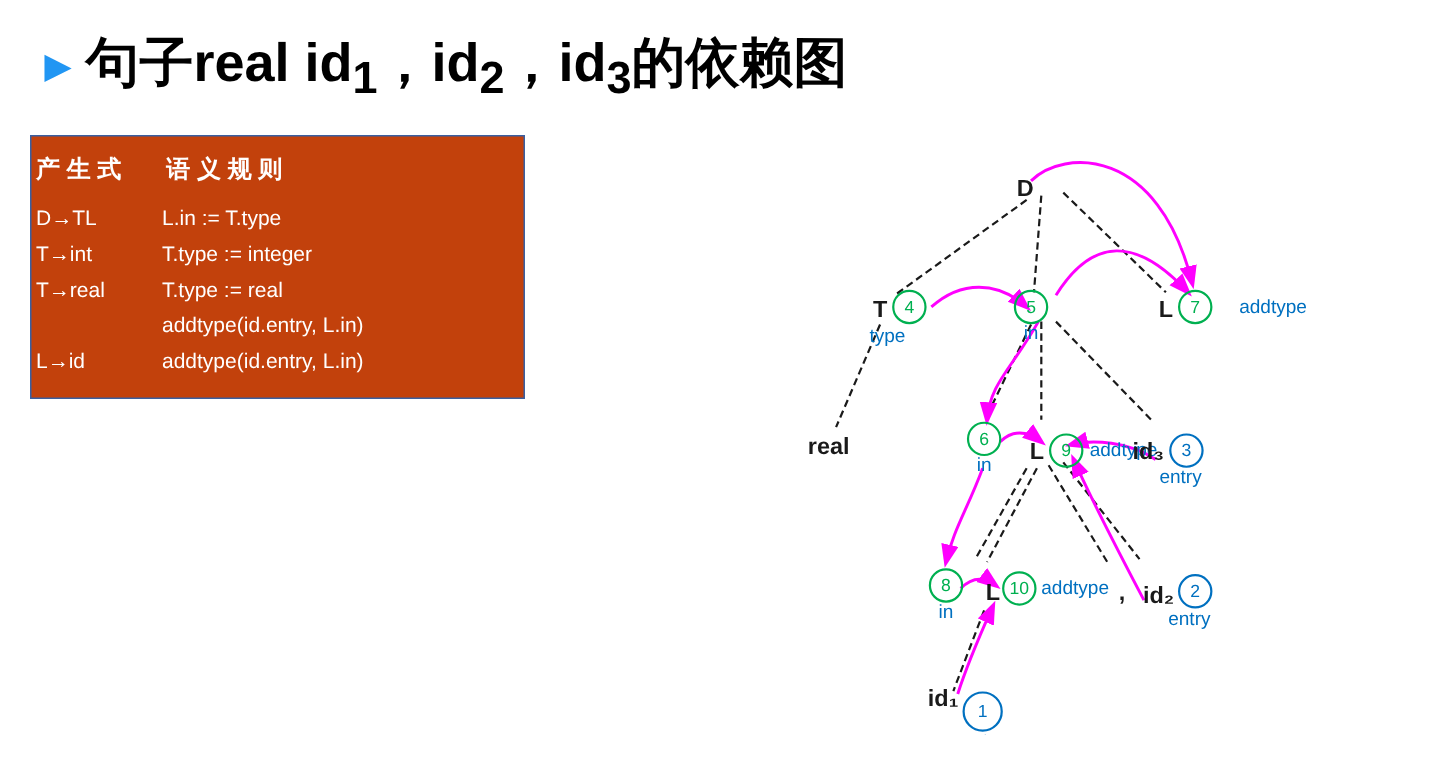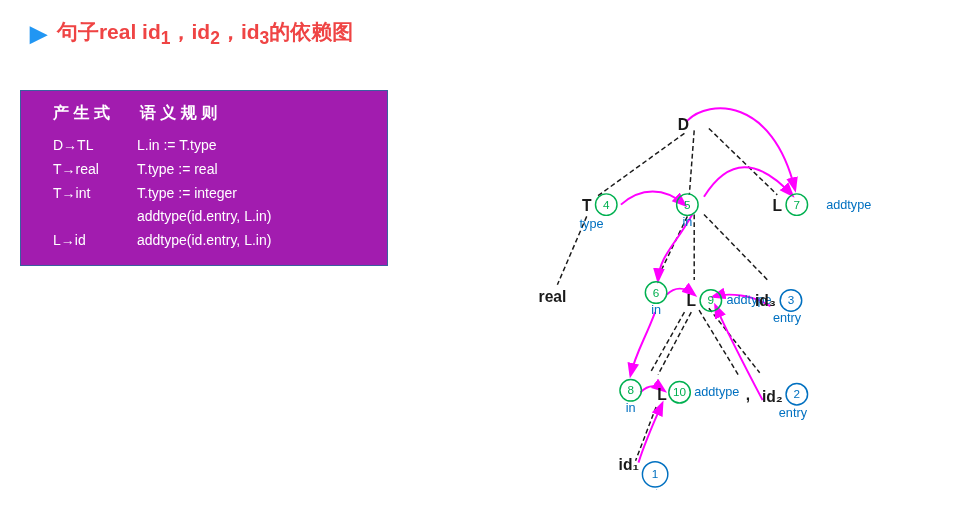--- a/index.html
+++ b/index.html
@@ -18,36 +18,36 @@
       display: flex;
       align-items: center;
       gap: 10px;
     }
     .title-arrow {
       color: #2196F3;
       font-size: 22px;
       font-weight: bold;
     }
     .title-text {
-      font-size: 21px;
-      font-weight: bold;
-      color: #ef4444;
+      font-size: 36px;
+      font-weight: bold;
+      color: #000000;
       font-family: Arial, sans-serif;
     }
     .title-text .cn {
       font-family: 'SimHei', Arial, sans-serif;
     }
     .table-area {
       position: absolute;
       top: 90px;
       left: 20px;
-      width: 368px;
-      background: #a21caf;
+      width: 330px;
+      background: #c2410c;
       color: white;
-      padding: 12px 32px;
+      padding: 12px 3px;
       border: 1px solid #3a5fa0;
     }
     .table-header {
       display: flex;
       gap: 30px;
       font-size: 16px;
       font-weight: bold;
       margin-bottom: 10px;
       color: white;
       font-family: 'SimHei', Arial, sans-serif;
@@ -132,26 +132,26 @@
 <div class="table-area">
   <div class="table-header">
     <span>产 生 式</span>
     <span>语 义 规 则</span>
   </div>
   <div class="table-row">
     <span class="col-prod">D→TL</span>
     <span class="col-rule">L.in := T.type</span>
   </div>
   <div class="table-row">
+    <span class="col-prod">T→int</span>
+    <span class="col-rule">T.type := integer</span>
+  </div>
+  <div class="table-row">
     <span class="col-prod">T→real</span>
     <span class="col-rule">T.type := real</span>
-  </div>
-  <div class="table-row">
-    <span class="col-prod">T→int</span>
-    <span class="col-rule">T.type := integer</span>
   </div>
   <div class="table-row">
     <span class="col-prod"></span>
     <span class="col-rule">addtype(id.entry, L.in)</span>
   </div>
   <div class="table-row">
     <span class="col-prod">L→id</span>
     <span class="col-rule">addtype(id.entry, L.in)</span>
   </div>
 </div>

